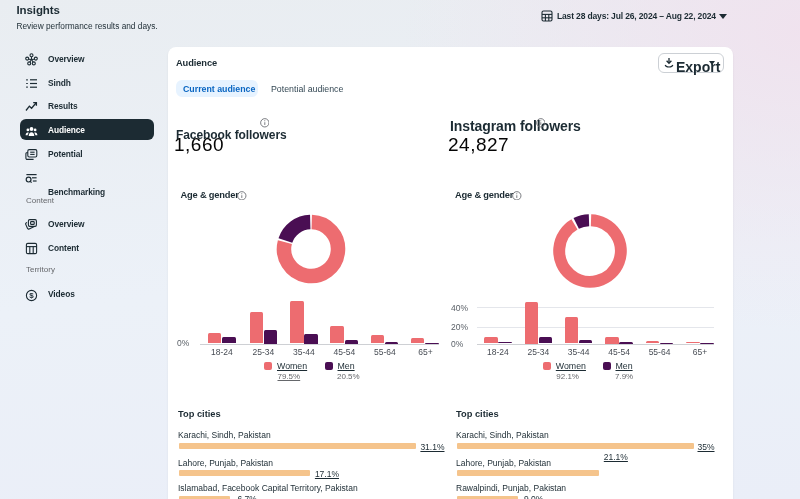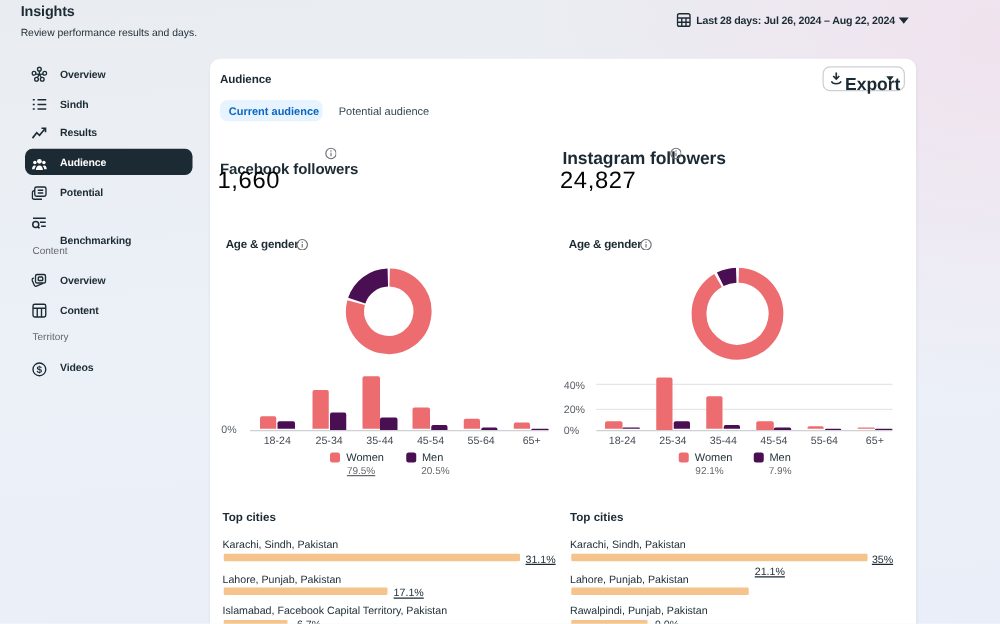--- a/index.html
+++ b/index.html
@@ -26,21 +26,21 @@
 .gridline { position:absolute; height:1px; background:#e4e6eb; }
 .axis { position:absolute; height:1px; background:#ced0d4; }
 .bar { position:absolute; border-radius:1.5px 1.5px 0 0; }
 .w { background:#ed6c70; }
 .m { background:#4a0e53; }
 .agelbl { position:absolute; font-size:8.5px; color:#474c54; top:347px; width:40px; text-align:center; }
 .ylbl { position:absolute; font-size:8.5px; color:#5b6168; text-align:left; width:20px; }
 .citylbl { position:absolute; font-size:8.5px; color:#1c2b33; }
 .citybar { position:absolute; height:6.5px; background:#f5c48c; border-radius:1px; }
 .citypct { position:absolute; font-size:8.5px; color:#1c2b33;text-decoration:underline; }
-.leg { position:absolute; font-size:8.8px; color:#1c2b33; }
+.leg { position:absolute; font-size:8.8px; color:#1c2b33;text-decoration:underline; }
 .legpct { position:absolute; font-size:8px; color:#65676b; }
 .sw { position:absolute; width:8px; height:8px; border-radius:2px; }
 </style>
 </head>
 <body>
 
 <div class="abs b" style="left:16.5px; top:3.5px; font-size:11.5px; letter-spacing:-0.1px;">Insights</div>
 <div class="abs" style="left:16.5px; top:20.8px; font-size:8.3px;">Review performance results and days.</div>
 
 <div class="abs" style="left:541px; top:10px;">

